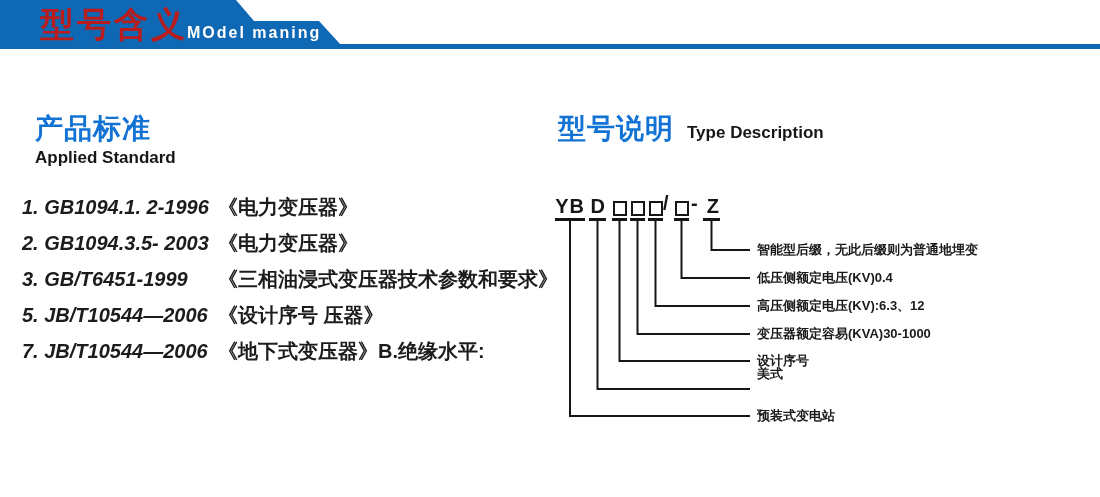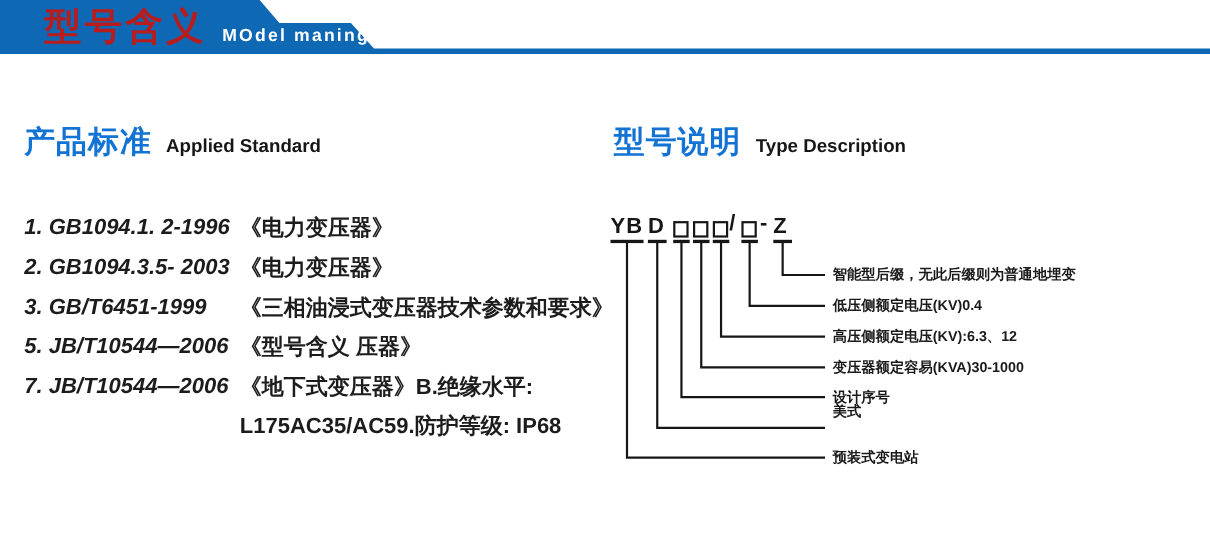--- a/index.html
+++ b/index.html
@@ -6,43 +6,43 @@
   body{font-family:"Liberation Sans","DejaVu Sans",sans-serif;}
   #page{position:relative;width:1100px;height:497px;background:#fff;overflow:hidden;}
 
   
   #banner-svg{position:absolute;left:0;top:0;}
   .banner-title-zh{
     position:absolute;left:25px;top:3px;
     color:#b91c1c;font-size:34px;font-weight:700;letter-spacing:3px;line-height:42px;margin-left:15px;
   }
   .banner-title-en{
-    position:absolute;left:202px;top:23px;
+    position:absolute;left:187px;top:23px;
     color:#fff;font-size:16px;font-weight:600;letter-spacing:2px;line-height:20px;
   }
 
   
   .section-title{position:absolute;display:flex;align-items:baseline;white-space:nowrap;}
-  #left-title{left:22px;top:110px;}
+  #left-title{left:22px;top:110px;flex-direction:column;}
   #right-title{left:558px;top:110px;}
   .section-title .zh{color:#1273d4;font-size:28px;font-weight:700;letter-spacing:1px;}
   .section-title .en{color:#161616;font-size:17px;font-weight:600;margin-left:13px;text-align:center;}
   #right-title .en{}
 
   
   #standards{position:absolute;left:22px;top:189px;width:520px;}
   .std-row{display:flex;height:36px;align-items:center;
     font-size:20px;font-weight:600;color:#1c1c1c;white-space:nowrap;}
   .std-code{width:196px;flex:none;font-style:italic;}
   .std-title{flex:1;}
 
   
   #diagram-svg{position:absolute;left:0;top:0;pointer-events:none;}
   .unit{position:absolute;top:192px;height:26px;border-bottom:3px solid #161616;
-    display:flex;align-items:flex-end;justify-content:flex-start;}
+    display:flex;align-items:flex-end;justify-content:flex-end;}
   .unit .ltr{font-size:20px;font-weight:700;color:#161616;line-height:1;padding-bottom:2px;letter-spacing:1px;}
   .unit .box{width:10px;height:11px;border:2px solid #161616;margin-bottom:2px;background:#fff;}
   .sep{position:absolute;top:193px;font-size:20px;font-weight:700;color:#161616;line-height:1;}
   .diag-label{position:absolute;left:757px;transform:translateY(-50%);
     font-size:13px;font-weight:700;color:#1a1a1a;white-space:nowrap;}
 </style>
 </head>
 <body>
 
 <div id="page">
@@ -71,29 +71,25 @@
     <div class="std-row">
       <span class="std-code">2. GB1094.3.5- 2003</span>
       <span class="std-title">《电力变压器》</span>
     </div>
     <div class="std-row">
       <span class="std-code">3. GB/T6451-1999</span>
       <span class="std-title">《三相油浸式变压器技术参数和要求》</span>
     </div>
     <div class="std-row">
       <span class="std-code">5. JB/T10544—2006</span>
-      <span class="std-title">《型号含义 压器》</span>
+      <span class="std-title">《设计序号 压器》</span>
     </div>
     <div class="std-row">
       <span class="std-code">7. JB/T10544—2006</span>
       <span class="std-title">《地下式变压器》B.绝缘水平:</span>
-    </div>
-    <div class="std-row">
-      <span class="std-code"></span>
-      <span class="std-title">L175AC35/AC59.防护等级: IP68</span>
     </div>
   </div>
 
   <svg id="diagram-svg" width="1100" height="497" viewBox="0 0 1100 497">
     <g fill="none" stroke="#161616" stroke-width="2">
       <path d="M570,219 V416 H750"></path>
       <path d="M597.5,219 V389 H750"></path>
       <path d="M619.5,219 V361 H750"></path>
       <path d="M637.5,219 V334 H750"></path>
       <path d="M655.5,219 V306 H750"></path>

